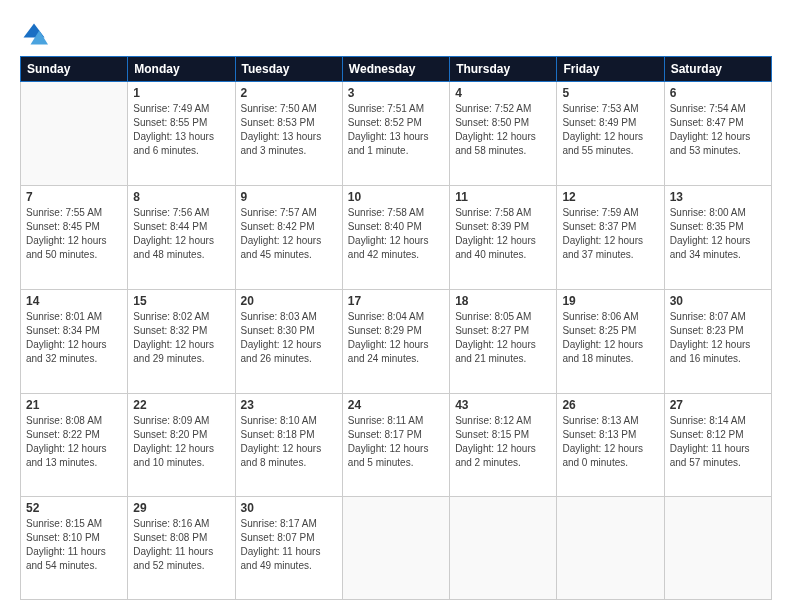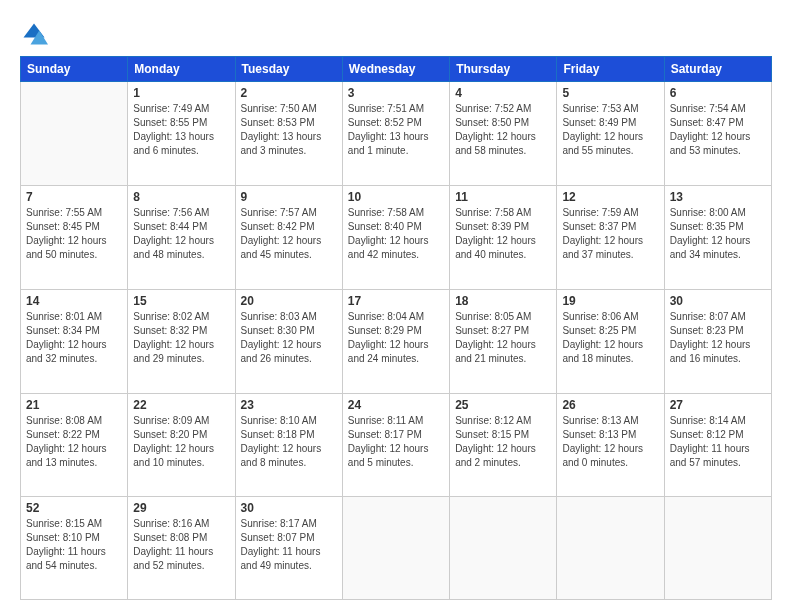--- a/index.html
+++ b/index.html
@@ -56,21 +56,21 @@
       color: #555;
     }
     .calendar {
       flex: 1;
       border: 1px solid #ccc;
       border-collapse: collapse;
       width: 100%;
       table-layout: fixed;
     }
     .calendar th {
-      background: #1d4ed8;
+      background: #0f172a;
       color: #fff;
       font-size: 12px;
       font-weight: bold;
       padding: 5px 6px;
       text-align: left;
       border: 1px solid #1a6fc4;
     }
     .calendar td {
       border: 1px solid #ccc;
       vertical-align: top;
@@ -230,21 +230,21 @@
           </td>
           <td>
             <span class="cell-day">23</span>
             <div class="cell-info">Sunrise: 8:10 AM<br>Sunset: 8:18 PM<br>Daylight: 12 hours and 8 minutes.</div>
           </td>
           <td>
             <span class="cell-day">24</span>
             <div class="cell-info">Sunrise: 8:11 AM<br>Sunset: 8:17 PM<br>Daylight: 12 hours and 5 minutes.</div>
           </td>
           <td>
-            <span class="cell-day">25</span>
+            <span class="cell-day">43</span>
             <div class="cell-info">Sunrise: 8:12 AM<br>Sunset: 8:15 PM<br>Daylight: 12 hours and 2 minutes.</div>
           </td>
           <td>
             <span class="cell-day">26</span>
             <div class="cell-info">Sunrise: 8:13 AM<br>Sunset: 8:13 PM<br>Daylight: 12 hours and 0 minutes.</div>
           </td>
           <td>
             <span class="cell-day">27</span>
             <div class="cell-info">Sunrise: 8:14 AM<br>Sunset: 8:12 PM<br>Daylight: 11 hours and 57 minutes.</div>
           </td>

